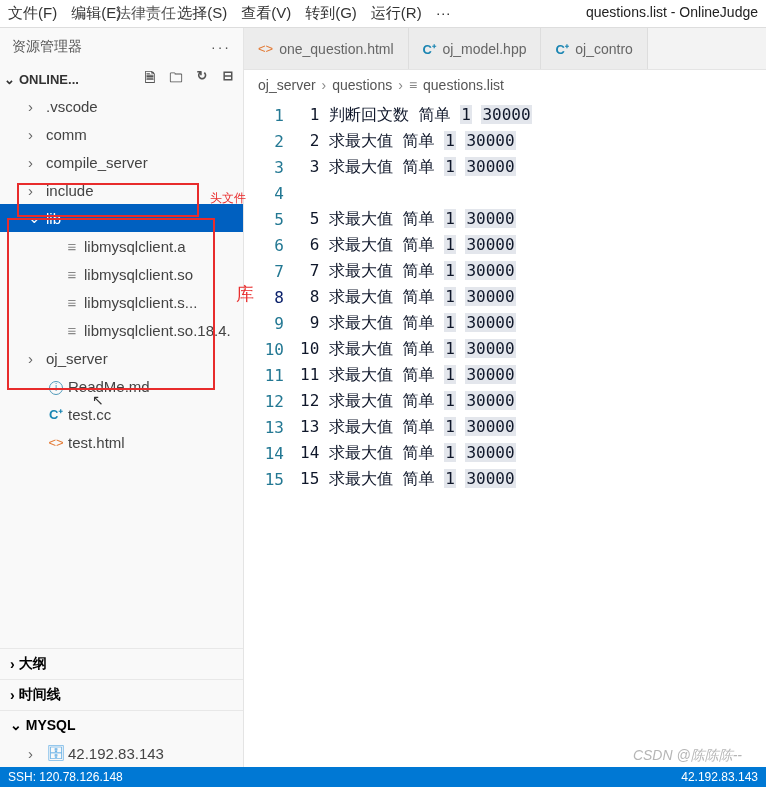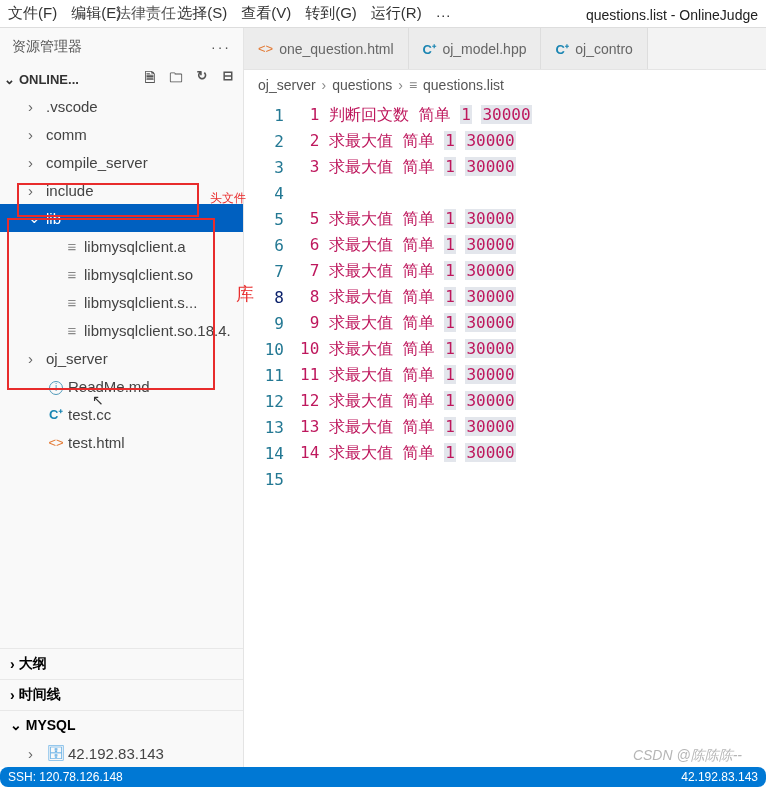--- a/index.html
+++ b/index.html
@@ -1,17 +1,17 @@
 <!DOCTYPE html>
 <html><head>
   <meta charset="utf-8">
   <style>
     * { box-sizing: border-box; margin: 0; padding: 0; }
     body { font-family: "Segoe UI", "Microsoft YaHei", sans-serif; font-size: 14px; background: #fff; width: 766px; height: 787px; overflow: hidden; position: relative; }
-    .menubar { display: flex; gap: 14px; padding: 4px 8px; align-items: flex-end; font-size: 15px; color: #333; border-bottom: 1px solid #ddd; height: 28px; }
+    .menubar { display: flex; gap: 14px; padding: 4px 8px; align-items: flex-start; font-size: 15px; color: #333; border-bottom: 1px solid #ddd; height: 28px; }
     .menubar .title-text { margin-left: auto; font-size: 14px; color: #222; }
     .menubar .legal { position: absolute; left: 116px; font-size: 15px; color: #555; }
     .container { display: flex; height: calc(100% - 28px - 20px); border-radius: 16px; }
     .sidebar { width: 244px; border-right: 1px solid #e4e4e4; display: flex; flex-direction: column; background: #f9f9f9; }
     .sidebar-header { display: flex; align-items: center; padding: 10px 12px; color: #555; }
     .sidebar-header .dots { margin-left: auto; letter-spacing: 2px; }
     .project-head { display: flex; align-items: center; padding: 2px 6px 2px 4px; font-weight: bold; color: #333; font-size: 13px; }
     .project-head .chev { margin-right: 4px; }
     .project-head .icons { margin-left: auto; display: flex; gap: 8px; color: #555; }
     .project-head .icons .ic { width: 18px; text-align: center; }
@@ -37,23 +37,23 @@
     .tabs { display: flex; border-bottom: 1px solid #e4e4e4; height: 42px; align-items: stretch; background: #f3f3f3; }
     .tab { display: flex; align-items: center; gap: 6px; padding: 0 14px; font-size: 14px; background: #ececec; border-right: 1px solid #ddd; color: #666; cursor: pointer; }
     .tab .ic { font-size: 13px; }
     .breadcrumb { display: flex; align-items: center; gap: 6px; padding: 4px 14px; font-size: 14px; color: #555; height: 30px; }
     .breadcrumb .sep { color: #888; }
     .breadcrumb .bc-icon { color: #888; }
     .code { font-family: Consolas, monospace; font-size: 16px; padding: 2px 0; }
     .line { display: flex; height: 26px; align-items: center; }
     .gutter { width: 56px; text-align: right; padding-right: 16px; color: #237893; }
     .gutter.active { color: #0b216b; font-weight: 500; }
-    .line-content { white-space: pre; color: #be185d; }
+    .line-content { white-space: pre; color: #0f172a; }
     .tok { background: #e3e6ec; padding: 0 1px; }
-    .statusbar { position: absolute; bottom: 0; left: 0; right: 0; height: 20px; background: #0078d4; display: flex; align-items: center; color: #fff; font-size: 12px; padding: 0 8px; gap: 12px; border-radius: 8px; }
+    .statusbar { position: absolute; bottom: 0; left: 0; right: 0; height: 20px; background: #0078d4; display: flex; align-items: center; color: #fff; font-size: 12px; padding: 0 8px; gap: 12px; }
     .watermark { position: absolute; right: 24px; bottom: 22px; color: rgba(120,120,120,0.55); font-size: 14px; font-style: italic; pointer-events: none; }
     .cursor-ptr { position: absolute; left: 92px; top: 392px; font-size: 14px; color: #333; pointer-events: none; }
   </style>
 </head>
 <body>
 
 <div class="menubar">
   <span>文件(F)</span>
   <span>编辑(E)</span>
   <span class="legal">法律责任</span>
@@ -237,20 +237,21 @@
         <div class="line">
           <div class="gutter">13</div>
           <div class="line-content">13 求最大值 <span>简单</span> <span class="tok">1</span> <span class="tok">30000</span></div>
         </div>
         <div class="line">
           <div class="gutter">14</div>
           <div class="line-content">14 求最大值 <span>简单</span> <span class="tok">1</span> <span class="tok">30000</span></div>
         </div>
         <div class="line">
           <div class="gutter">15</div>
+          <div class="line-content">15 求最大值 <span>简单</span> <span class="tok">1</span> <span class="tok">30000</span></div>
         </div>
       </div>
   </div>
 </div>
 
 <div class="red-box1"></div>
 <div class="red-box2"></div>
 <div class="red-label1">头文件</div>
 <div class="red-label2">库</div>
 <div class="cursor-ptr">↖</div>

